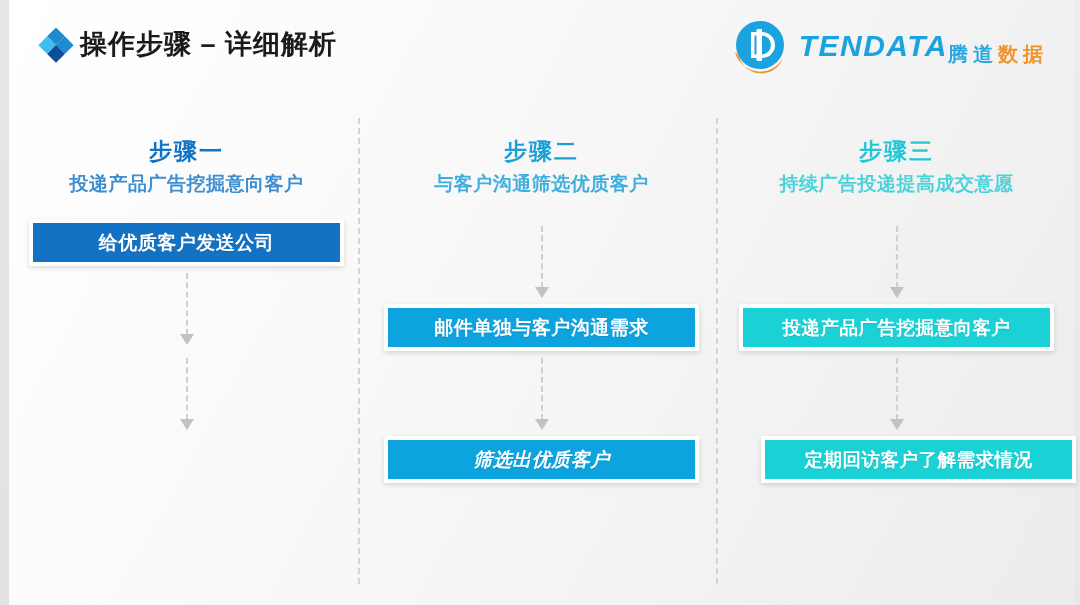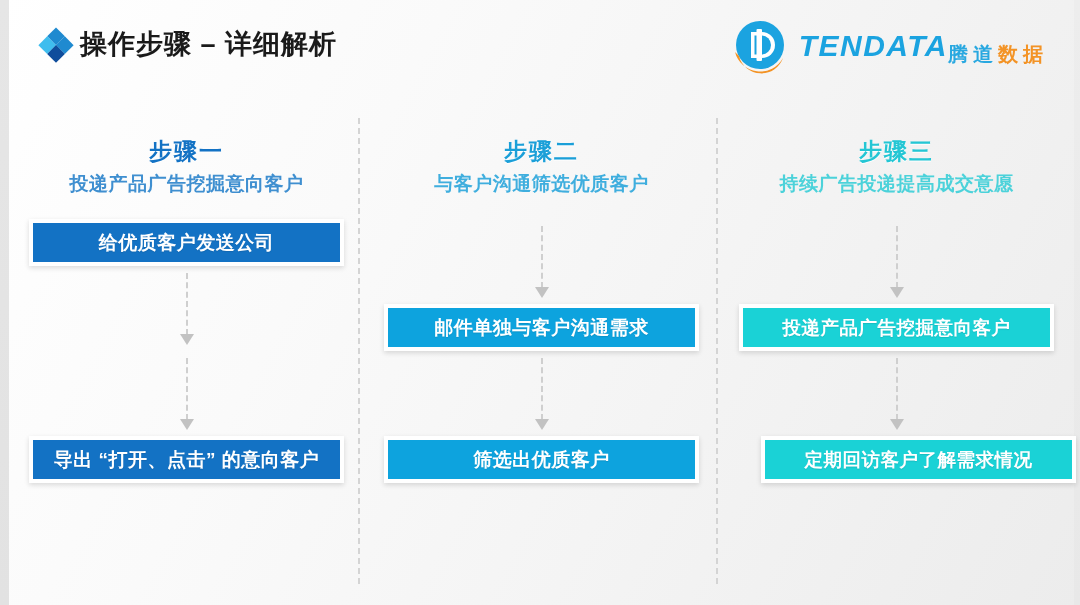--- a/index.html
+++ b/index.html
@@ -242,21 +242,20 @@
         <span class="stem"></span>
         <span class="head"></span>
       </div>
 
 
       <div class="connector">
         <span class="stem"></span>
         <span class="head"></span>
       </div>
 
-      <div class="box" style="background: rgb(19, 114, 196);">导出 “打开、点击” 的意向客户</div>
     </div>
 
     <div class="col col-2">
       <div class="step-title" style="color: rgb(27, 159, 216);">步骤二</div>
       <div class="step-sub" style="color: rgb(63, 174, 222); font-family: Liberation Serif, serif;">与客户沟通筛选优质客户</div>
 
       <div class="spacer-top"></div>
 
 
       <div class="connector">
@@ -264,21 +263,21 @@
         <span class="head"></span>
       </div>
 
       <div class="box" style="background: rgb(13, 163, 222); font-family: Liberation Mono, monospace;">邮件单独与客户沟通需求</div>
 
       <div class="connector">
         <span class="stem"></span>
         <span class="head"></span>
       </div>
 
-      <div class="box" style="background: rgb(13, 163, 222);">筛选出优质客户</div>
+      <div class="box" style="background: rgb(13, 163, 222); font-style: italic;">筛选出优质客户</div>
     </div>
 
     <div class="col col-3">
       <div class="step-title" style="color: rgb(36, 198, 212);">步骤三</div>
       <div class="step-sub" style="color: rgb(76, 210, 218);">持续广告投递提高成交意愿</div>
 
       <div class="spacer-top"></div>
 
 
       <div class="connector">

